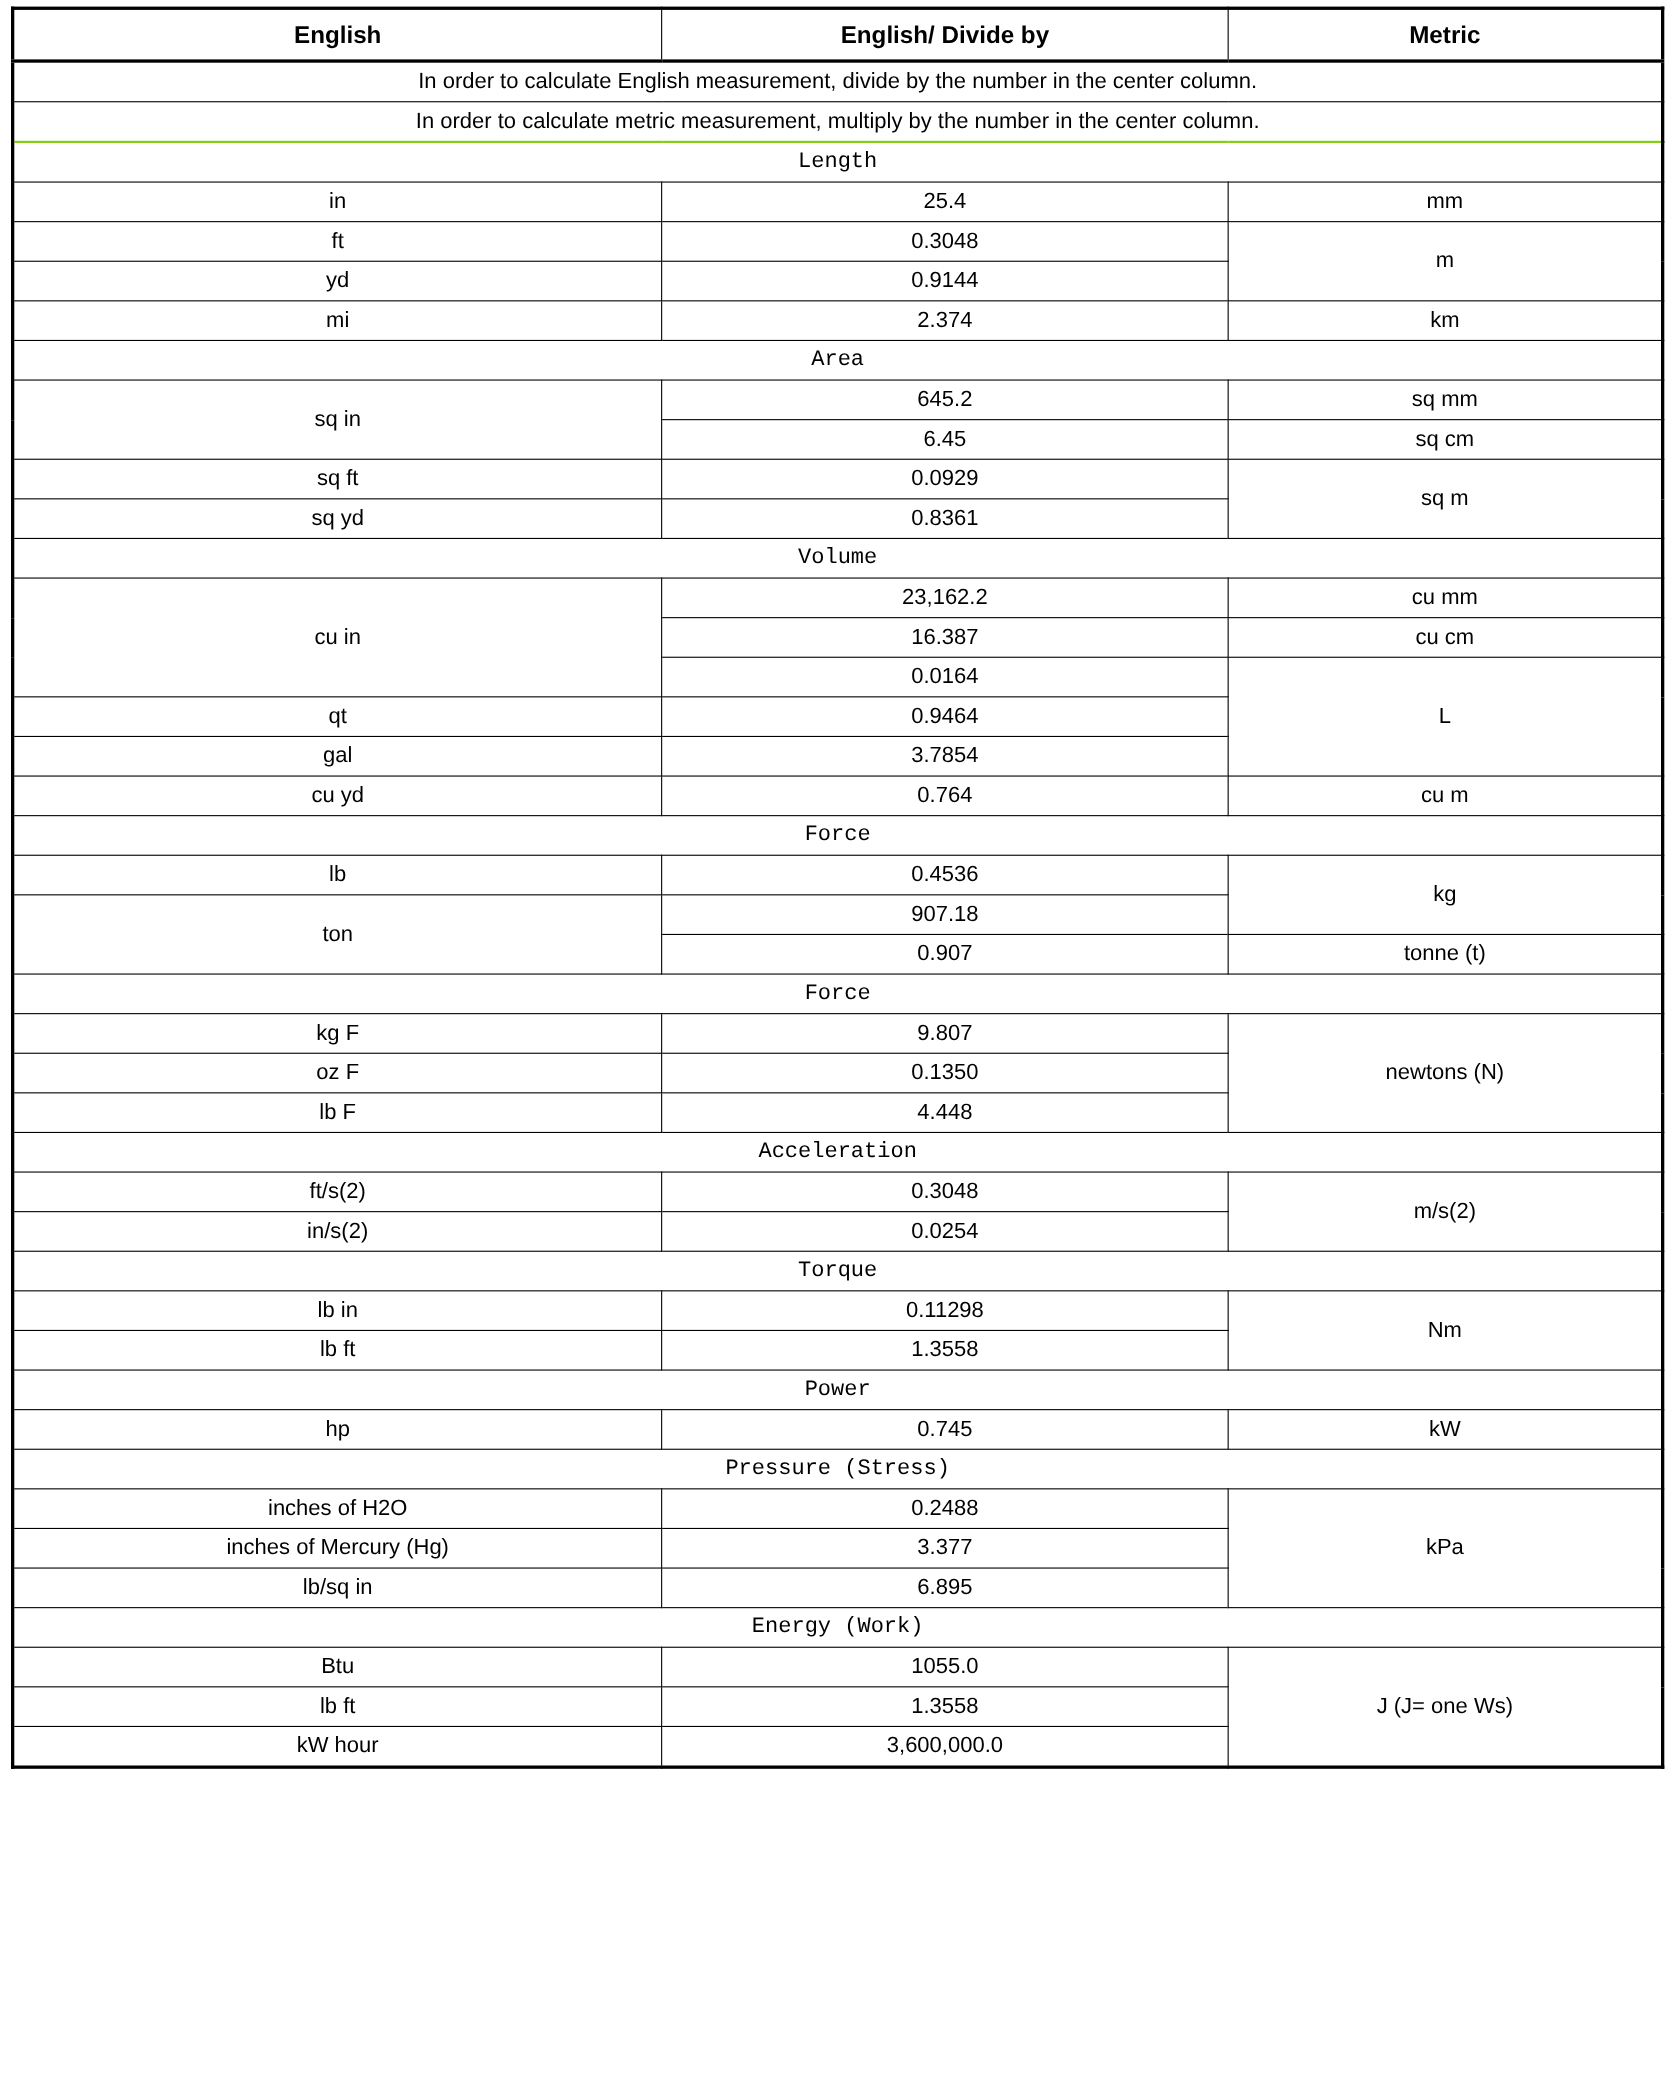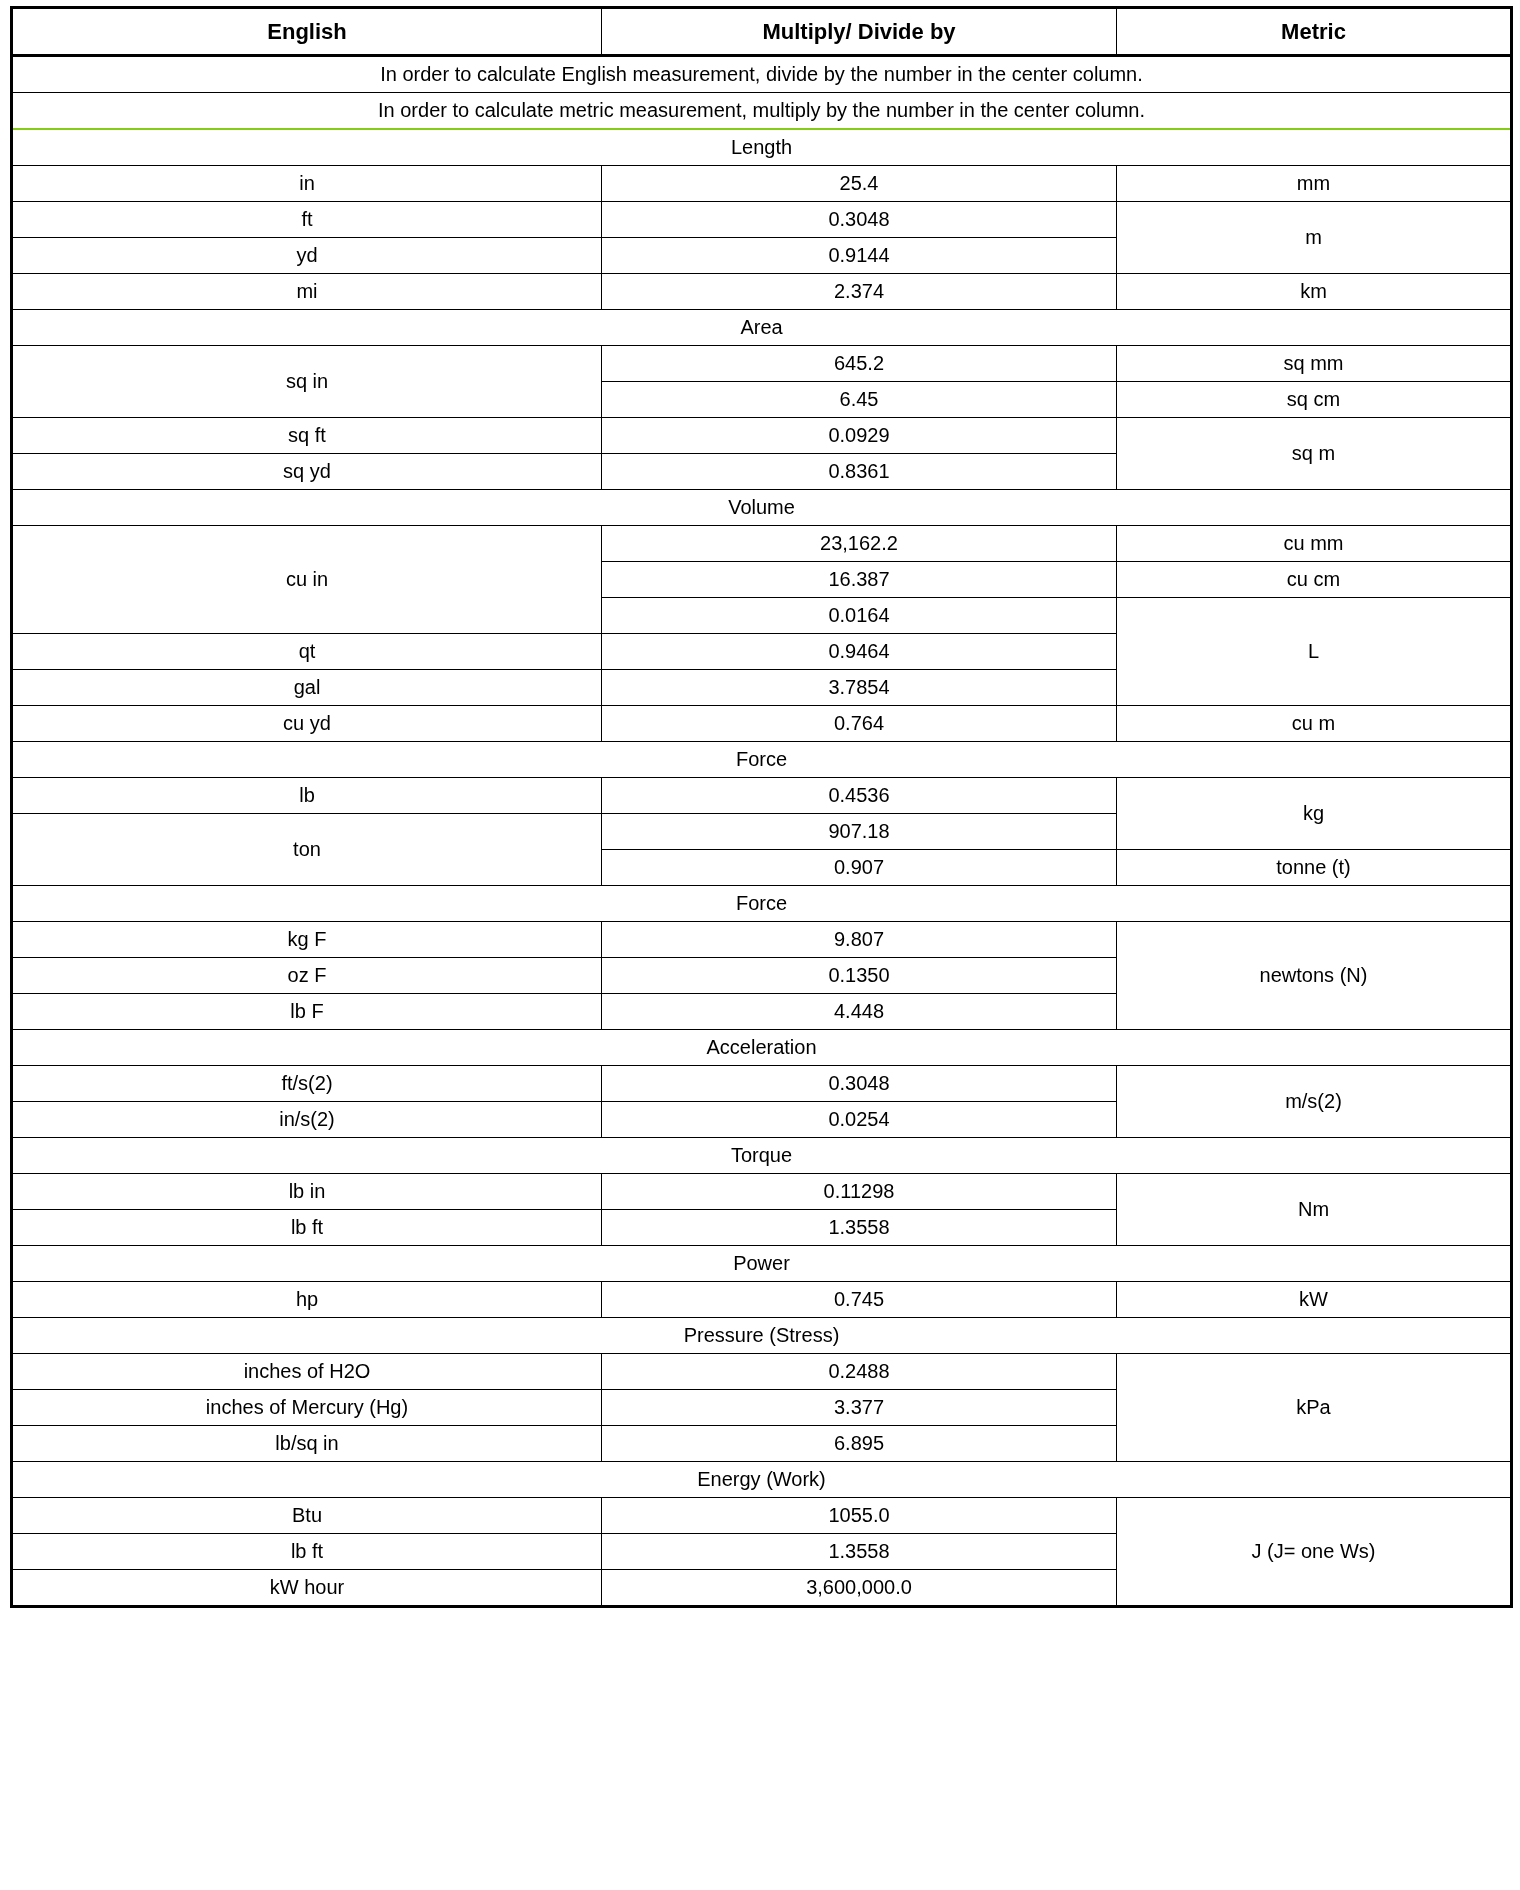--- a/index.html
+++ b/index.html
@@ -54,39 +54,40 @@
   }
   td.note.second {
     border-bottom: 2px solid #84cc16;
   }
   td.section {
     font-weight: bold;
     font-size: 21px;
     padding: 7px 4px;
     border-top: 2px solid #000;
     border-bottom: 2px solid #000;
+    font-family: Liberation Mono, monospace;
   }
   td.eng { text-align: center; }
   td.mul { text-align: center; }
   td.met { text-align: center; }
 </style>
 </head>
 <body>
 
 <div class="page">
   <table class="conv">
     <colgroup>
       <col class="c-eng">
       <col class="c-mul">
       <col class="c-met">
     </colgroup>
     <thead>
       <tr class="header">
         <th>English</th>
-        <th>Multiply/ Divide by</th>
+        <th>English/ Divide by</th>
         <th>Metric</th>
       </tr>
     </thead>
     <tbody>
       <tr>
         <td class="note first" colspan="3">In order to calculate English measurement, divide by the number in the center column.</td>
       </tr>
       <tr>
         <td class="note second" colspan="3">In order to calculate metric measurement, multiply by the number in the center column.</td>
       </tr>

